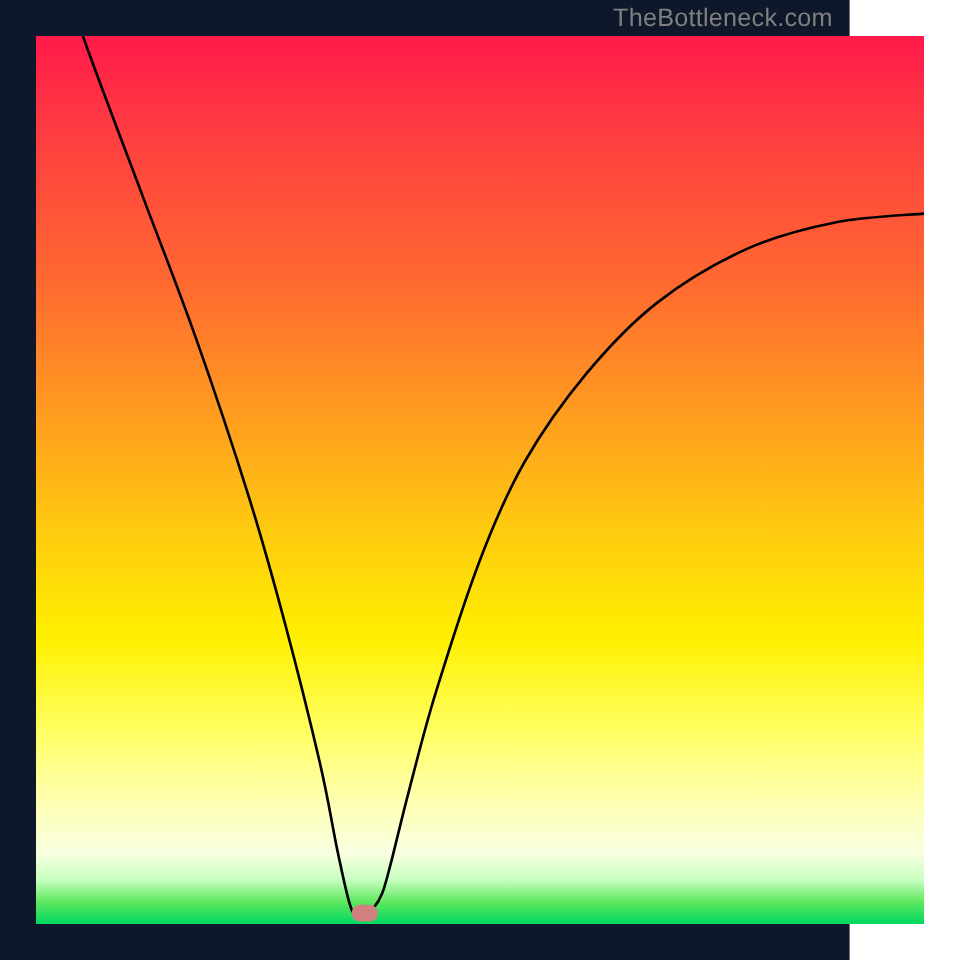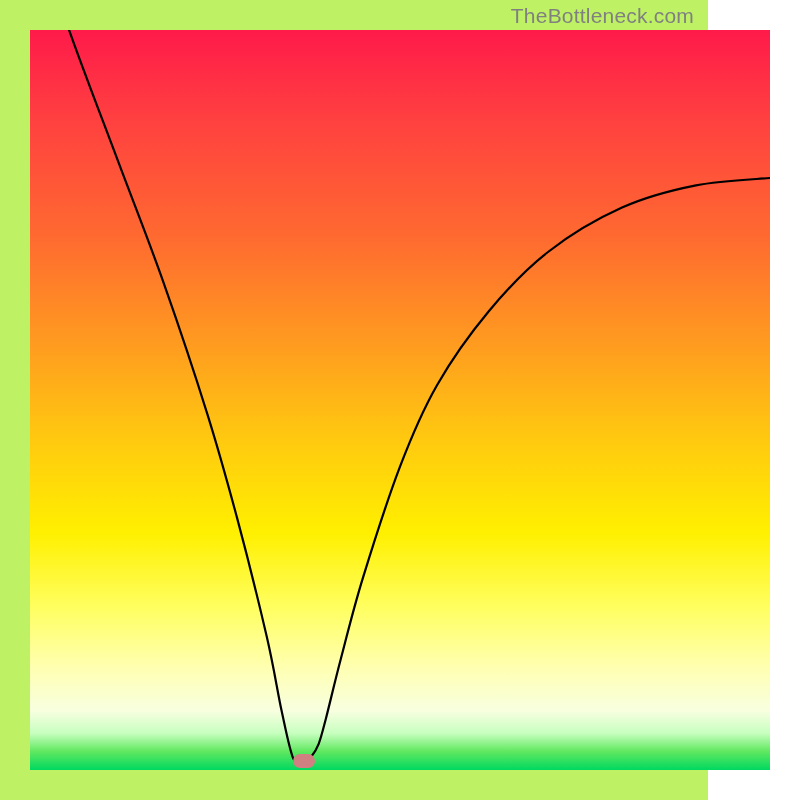--- a/index.html
+++ b/index.html
@@ -6,21 +6,21 @@
     margin: 0;
     padding: 0;
     width: 800px;
     height: 800px;
     overflow: hidden;
     font-family: Arial, Helvetica, sans-serif;
   }
   .outer {
     width: 708px;
     height: 800px;
-    background: #bef264;
+    background: #0f172a;
     position: relative;
   }
   .plot-area {
     position: absolute;
     left: 30px;
     top: 30px;
     width: 740px;
     height: 740px;
     overflow: hidden;
   }

